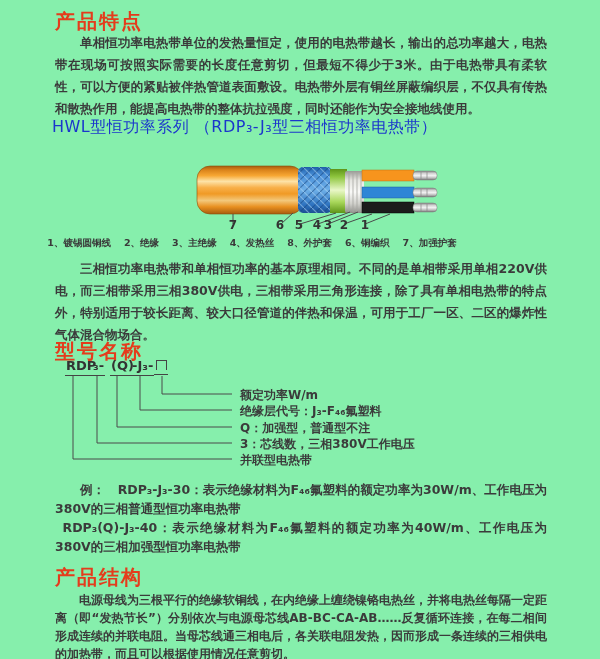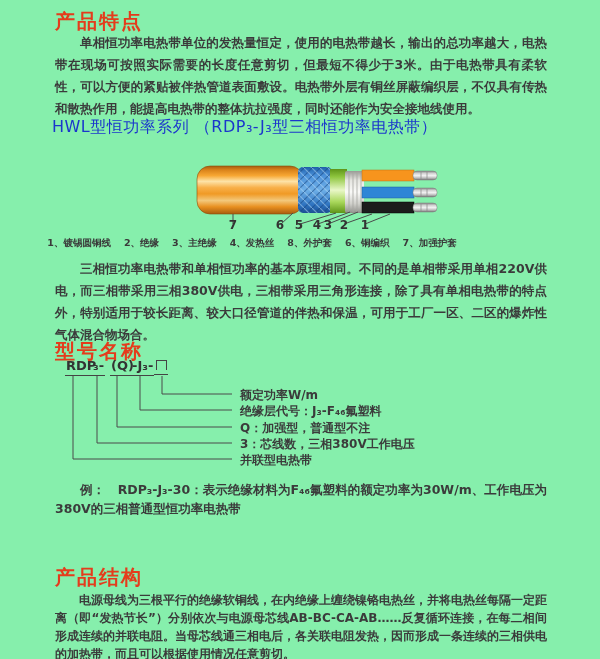--- a/index.html
+++ b/index.html
@@ -198,17 +198,18 @@
     </g>
   </svg>
 
   <span class="model-ann" style="top:387px;">额定功率W/m</span>
   <span class="model-ann" style="top:403px;">绝缘层代号：J₃-F₄₆氟塑料</span>
   <span class="model-ann" style="top:420px;">Q：加强型，普通型不注</span>
   <span class="model-ann" style="top:436px;text-align:right;">3：芯线数，三相380V工作电压</span>
   <span class="model-ann" style="top:452px;">并联型电热带</span>
 
   <p class="example-par" style="top:480px;text-indent:2em;">例：　RDP₃-J₃-30：表示绝缘材料为F₄₆氟塑料的额定功率为30W/m、工作电压为380V的三相普通型恒功率电热带</p>
+  <p class="example-par" style="top:518px;text-indent:0.6em;">RDP₃(Q)-J₃-40：表示绝缘材料为F₄₆氟塑料的额定功率为40W/m、工作电压为380V的三相加强型恒功率电热带</p>
 
   <h2 class="sec-title" style="left:55px;top:564px;">产品结构</h2>
   <p class="body-par" style="top:591px;line-height:18px;font-size:12px;">电源母线为三根平行的绝缘软铜线，在内绝缘上缠绕镍铬电热丝，并将电热丝每隔一定距离（即“发热节长”）分别依次与电源母芯线AB-BC-CA-AB……反复循环连接，在每二相间形成连续的并联电阻。当母芯线通三相电后，各关联电阻发热，因而形成一条连续的三相供电的加热带，而且可以根据使用情况任意剪切。</p>
 
 </div>
 
 </body></html>

